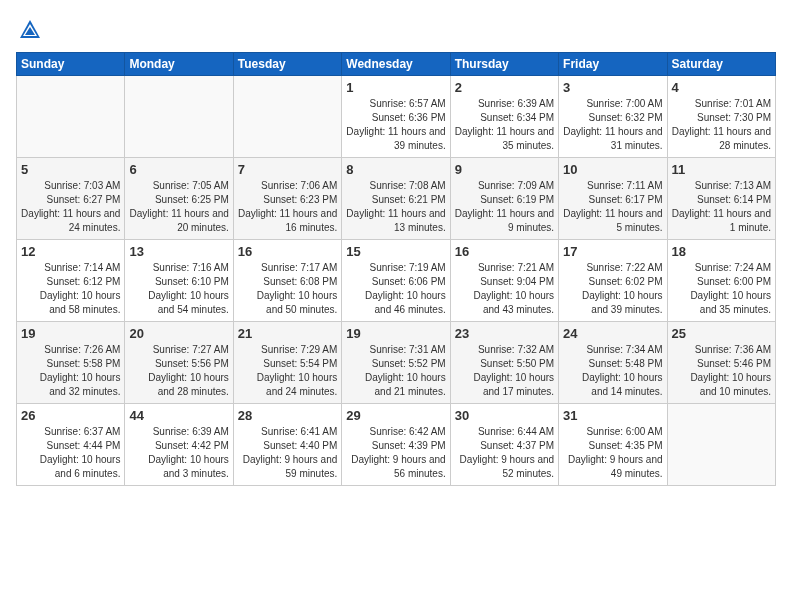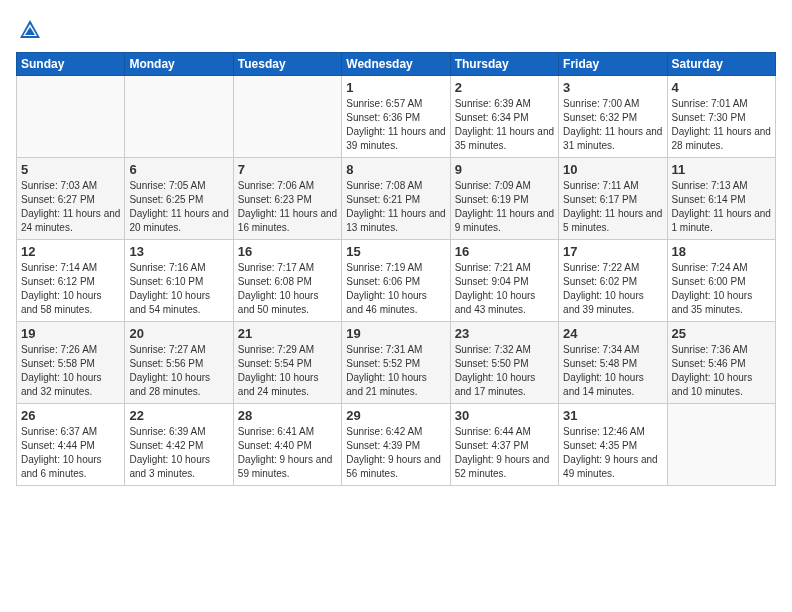--- a/index.html
+++ b/index.html
@@ -74,20 +74,21 @@
     .day-num {
       font-size: 13px;
       font-weight: bold;
       display: block;
       margin-bottom: 2px;
     }
     .day-info {
       font-size: 10px;
       color: #333;
       line-height: 1.4;
+      text-align: right;
     }
     tr:nth-child(even) td {
       background-color: #f5f5f5;
     }
     tr:nth-child(even) td.empty {
       background-color: #f0f0f0;
     }
   </style>
 </head>
 <body>
@@ -285,21 +286,21 @@
         </td>
       </tr>
       <tr>
         <td>
           <span class="day-num">26</span>
           <div class="day-info">Sunrise: 6:37 AM
 Sunset: 4:44 PM
 Daylight: 10 hours and 6 minutes.</div>
         </td>
         <td>
-          <span class="day-num">22</span>
+          <span class="day-num">44</span>
           <div class="day-info">Sunrise: 6:39 AM
 Sunset: 4:42 PM
 Daylight: 10 hours and 3 minutes.</div>
         </td>
         <td>
           <span class="day-num">28</span>
           <div class="day-info">Sunrise: 6:41 AM
 Sunset: 4:40 PM
 Daylight: 9 hours and 59 minutes.</div>
         </td>
@@ -310,20 +311,20 @@
 Daylight: 9 hours and 56 minutes.</div>
         </td>
         <td>
           <span class="day-num">30</span>
           <div class="day-info">Sunrise: 6:44 AM
 Sunset: 4:37 PM
 Daylight: 9 hours and 52 minutes.</div>
         </td>
         <td>
           <span class="day-num">31</span>
-          <div class="day-info">Sunrise: 12:46 AM
+          <div class="day-info">Sunrise: 6:00 AM
 Sunset: 4:35 PM
 Daylight: 9 hours and 49 minutes.</div>
         </td>
         <td class="empty"></td>
       </tr>
     </tbody>
 </table>
 
 </body></html>

